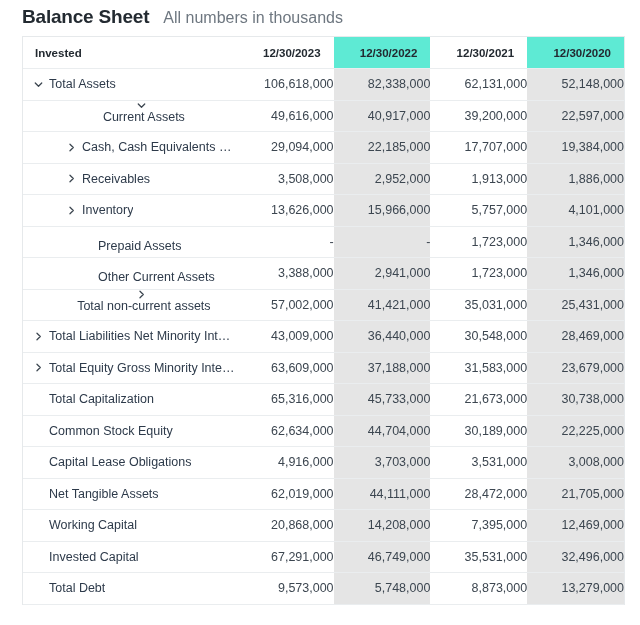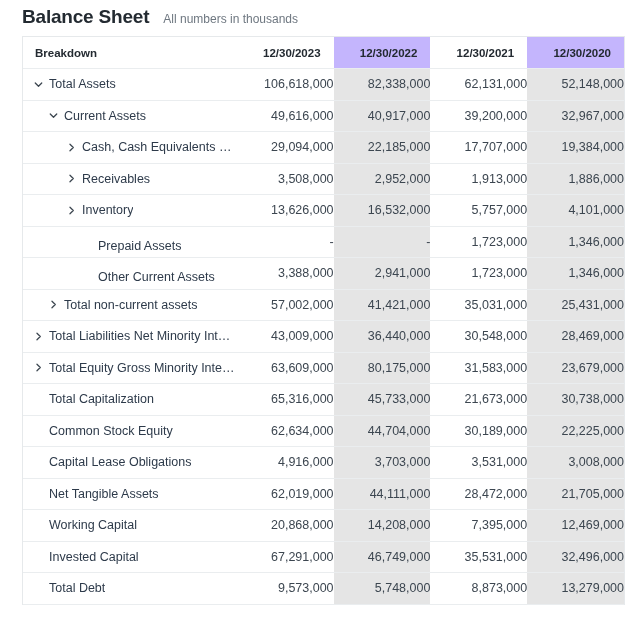--- a/index.html
+++ b/index.html
@@ -29,21 +29,21 @@
     padding: 6px 0 8px 22px;
   }
   .page-title {
     font-size: 19px;
     font-weight: bold;
     color: #232a31;
     letter-spacing: -0.2px;
     line-height: 22px;
   }
   .subtitle {
-    font-size: 12px;
+    font-size: 16px;
     color: #6e7780;
     margin-left: 14px;
     line-height: 14px;
   }
 
   
   .table-wrap {
     margin: 0 15px 0 22px;
     border: 1px solid #e6e9eb;
     border-bottom: none;
@@ -74,21 +74,21 @@
     background: #ffffff;
   }
   thead th.th-label {
     text-align: left;
     padding-left: 12px;
   }
   thead th.th-val {
     text-align: right;
     padding-right: 13px;
   }
-  thead th.shaded { background: #c4b5fd; }
+  thead th.shaded { background: #5eead4; }
 
   
   td.label-cell {
     font-size: 12.5px;
     color: #2d3a4a;
     text-align: left;
     white-space: nowrap;
     overflow: hidden;
   }
   td.val-cell {
@@ -117,21 +117,21 @@
   }
   .chev svg { display: block; }
   .lbl-text {
     overflow: hidden;
     text-overflow: ellipsis;
     white-space: nowrap;
     padding-left: 4px;
   }
   
   .ind-0 { padding-left: 9px; }
-  .ind-1 { padding-left: 24px; }
+  .ind-1 { padding-left: 24px; flex-direction: column; }
   .ind-2 { padding-left: 42px; }
   .ind-3 { padding-left: 58px; margin-top: 8px; }
   
   .no-chev .lbl-text { padding-left: 4px; }
 </style>
 </head>
 <body>
 
 <div class="page">
 
@@ -144,21 +144,21 @@
     <table class="bs">
       <colgroup>
         <col class="c-label">
         <col class="c-val">
         <col class="c-val">
         <col class="c-val">
         <col class="c-val">
       </colgroup>
       <thead>
         <tr>
-            <th class="th-label">Breakdown</th>
+            <th class="th-label">Invested</th>
             <th class="th-val">12/30/2023</th>
             <th class="th-val shaded">12/30/2022</th>
             <th class="th-val">12/30/2021</th>
             <th class="th-val shaded">12/30/2020</th>
           </tr>
       </thead>
       <tbody>
           <tr>
             <td class="label-cell">
               <div class="lbl ind-0">
@@ -182,21 +182,21 @@
                   <svg width="9" height="9" viewBox="0 0 10 10">
                     <path fill="none" stroke="currentColor" stroke-width="1.4" stroke-linecap="round" stroke-linejoin="round" d="M1.4 3.3 L5 7 L8.6 3.3"></path>
                   </svg>
                 </span>
                 <span class="lbl-text">Current Assets</span>
               </div>
             </td>
             <td class="val-cell">49,616,000</td>
             <td class="val-cell shaded">40,917,000</td>
             <td class="val-cell">39,200,000</td>
-            <td class="val-cell shaded">32,967,000</td>
+            <td class="val-cell shaded">22,597,000</td>
           </tr>
           <tr>
             <td class="label-cell">
               <div class="lbl ind-2">
                 <span class="chev">
                   <svg width="9" height="9" viewBox="0 0 10 10">
                     <path fill="none" stroke="currentColor" stroke-width="1.4" stroke-linecap="round" stroke-linejoin="round" d="M3.3 1.4 L7 5 L3.3 8.6"></path>
                   </svg>
                 </span>
                 <span class="lbl-text">Cash, Cash Equivalents &amp; S…</span>
@@ -228,21 +228,21 @@
               <div class="lbl ind-2">
                 <span class="chev">
                   <svg width="9" height="9" viewBox="0 0 10 10">
                     <path fill="none" stroke="currentColor" stroke-width="1.4" stroke-linecap="round" stroke-linejoin="round" d="M3.3 1.4 L7 5 L3.3 8.6"></path>
                   </svg>
                 </span>
                 <span class="lbl-text">Inventory</span>
               </div>
             </td>
             <td class="val-cell">13,626,000</td>
-            <td class="val-cell shaded">16,532,000</td>
+            <td class="val-cell shaded">15,966,000</td>
             <td class="val-cell">5,757,000</td>
             <td class="val-cell shaded">4,101,000</td>
           </tr>
           <tr>
             <td class="label-cell">
               <div class="lbl ind-3 no-chev">
                 <span class="chev empty"></span>
                 <span class="lbl-text">Prepaid Assets</span>
               </div>
             </td>
@@ -300,21 +300,21 @@
               <div class="lbl ind-0">
                 <span class="chev">
                   <svg width="9" height="9" viewBox="0 0 10 10">
                     <path fill="none" stroke="currentColor" stroke-width="1.4" stroke-linecap="round" stroke-linejoin="round" d="M3.3 1.4 L7 5 L3.3 8.6"></path>
                   </svg>
                 </span>
                 <span class="lbl-text">Total Equity Gross Minority Inte…</span>
               </div>
             </td>
             <td class="val-cell">63,609,000</td>
-            <td class="val-cell shaded">80,175,000</td>
+            <td class="val-cell shaded">37,188,000</td>
             <td class="val-cell">31,583,000</td>
             <td class="val-cell shaded">23,679,000</td>
           </tr>
           <tr>
             <td class="label-cell">
               <div class="lbl ind-0 no-chev">
                 <span class="chev empty"></span>
                 <span class="lbl-text">Total Capitalization</span>
               </div>
             </td>

